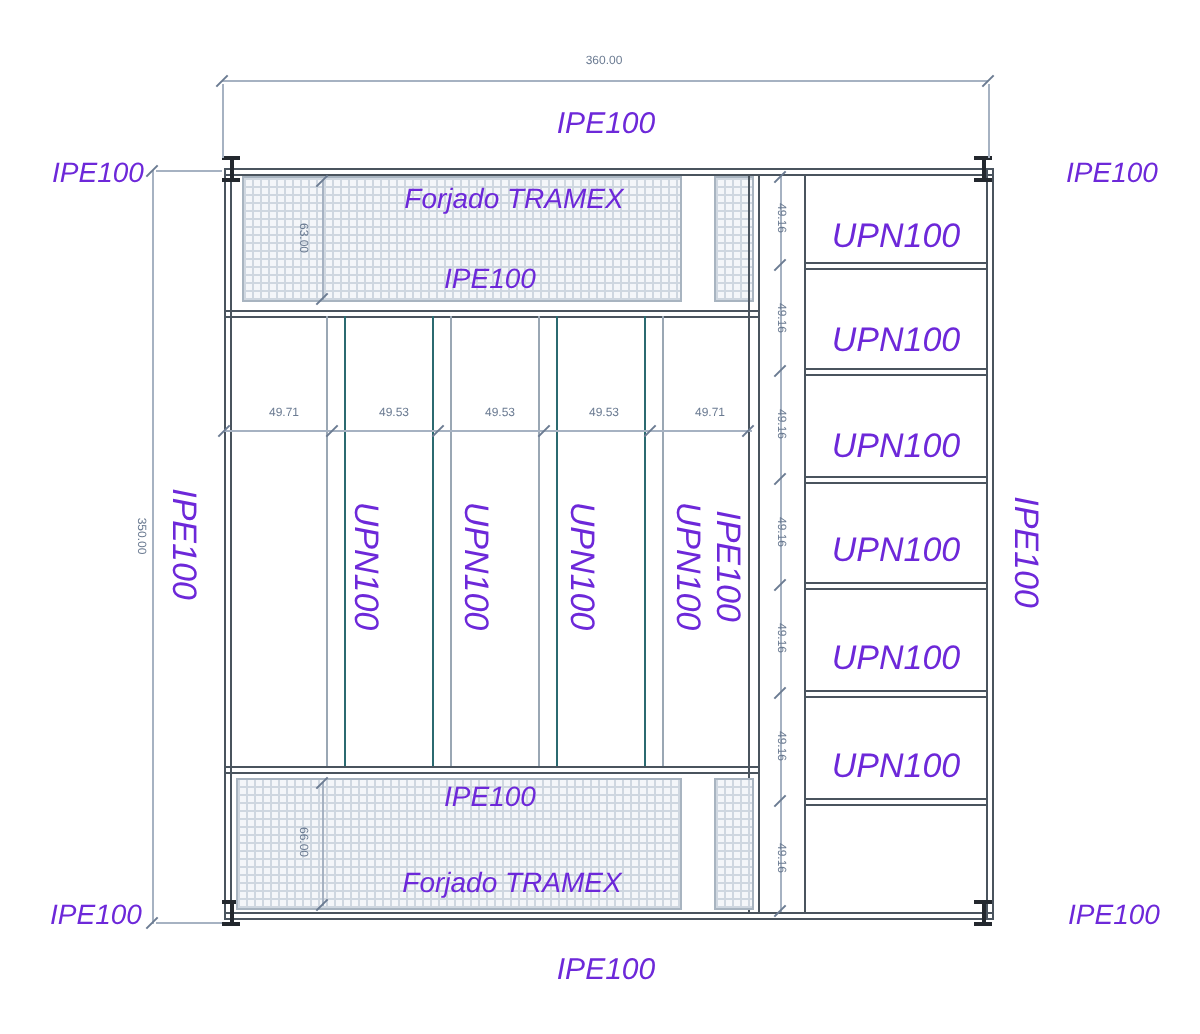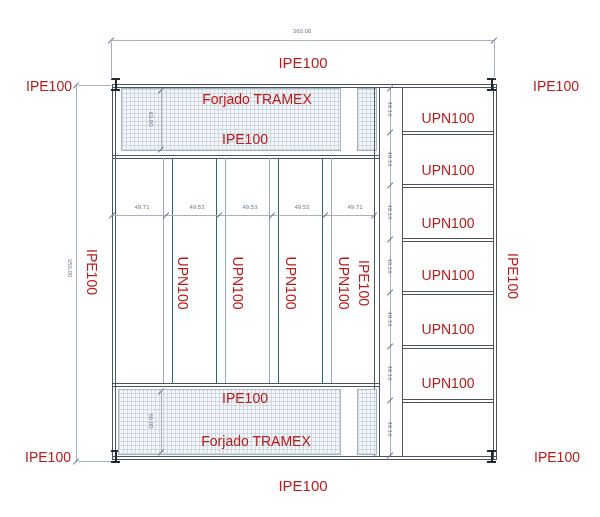--- a/index.html
+++ b/index.html
@@ -5,23 +5,23 @@
   html,body{margin:0;padding:0;background:#ffffff;}
   .stage{position:relative;width:600px;height:517px;background:#ffffff;overflow:hidden;
          font-family:"Liberation Sans",sans-serif;}
   .hl,.vl{position:absolute;}
   .hl{height:1px;}
   .vl{width:1px;}
   .c1{background:#4a545e;}   
   .c2{background:#9aa7b4;}   
   .c3{background:#2b6a70;}   
   .cd{background:#a6b2c2;}   
-  .lbl{position:absolute;color:#b91c1c;transform:translate(-50%,-50%);
-       white-space:nowrap;font-size:14px;line-height:1;}
-  .lbl.s13{font-size:14px;}
+  .lbl{position:absolute;color:#6d28d9;transform:translate(-50%,-50%);
+       white-space:nowrap;font-size:14px;line-height:1;font-style:italic;}
+  .lbl.s13{font-size:17px;}
   .lbl.v{writing-mode:vertical-rl;}
   .dim{position:absolute;color:#6b7b92;font-size:6px;line-height:1;
        transform:translate(-50%,-50%);white-space:nowrap;}
   .dim.v{writing-mode:vertical-rl;}
   .tk{position:absolute;width:8px;height:1px;background:#6b7b92;transform:rotate(-45deg);}
   .hatch{position:absolute;background-color:#f4f6f9;
     background-image:
       repeating-linear-gradient(0deg,#cfd7e0 0,#cfd7e0 1px,transparent 1px,transparent 4px),
       repeating-linear-gradient(90deg,#cfd7e0 0,#cfd7e0 1px,transparent 1px,transparent 4px);
     border:1px solid #a8b4c0;box-sizing:border-box;}

